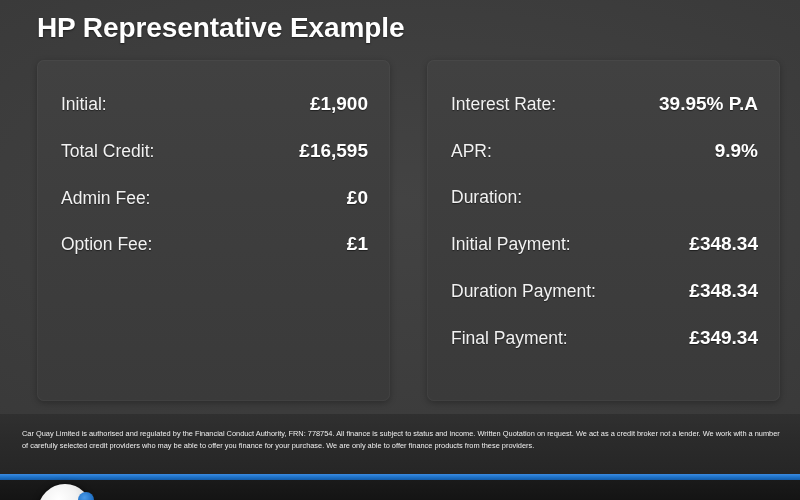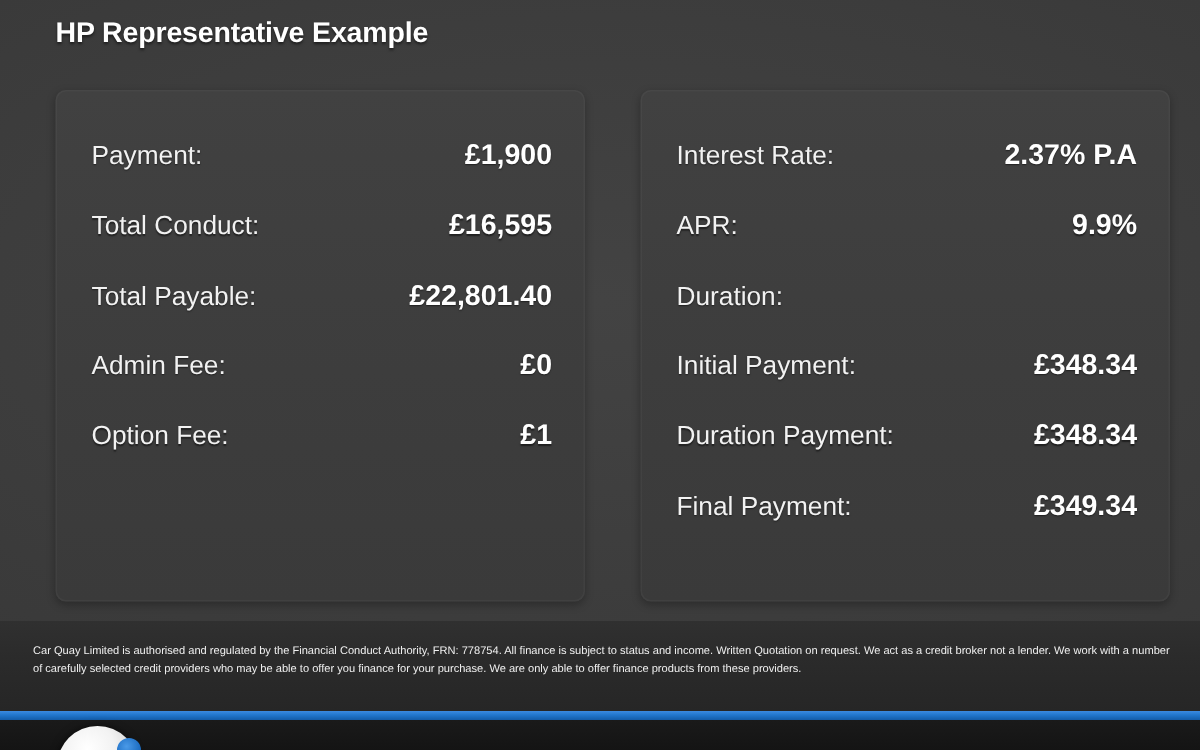--- a/index.html
+++ b/index.html
@@ -31,21 +31,21 @@
     position: absolute;
     left: 0; top: 414px;
     width: 800px; height: 60px;
     background: linear-gradient(to bottom, #303030 0%, #2b2b2b 40%, #262626 100%);
   }
 
   
   #title {
     position: absolute;
     left: 37px; top: 12px;
-    font-size: 19px;
+    font-size: 28px;
     font-weight: bold;
     color: #ffffff;
     letter-spacing: -0.1px;
     text-shadow: 0 1px 2px rgba(0,0,0,0.55);
   }
 
   
   .panel {
     position: absolute;
     top: 60px;
@@ -148,47 +148,43 @@
 
 <div id="stage">
 
   <div id="lower-band"></div>
 
   <div id="title">HP Representative Example</div>
 
   <div class="panel" id="panel-left">
     <div class="rows" id="rows-left">
         <div class="row">
-          <span class="row-label">Payment:</span>
+          <span class="row-label">Initial:</span>
           <span class="row-value">£1,900</span>
         </div>
         <div class="row">
-          <span class="row-label">Total Conduct:</span>
+          <span class="row-label">Total Credit:</span>
           <span class="row-value">£16,595</span>
-        </div>
-        <div class="row">
-          <span class="row-label">Total Payable:</span>
-          <span class="row-value">£22,801.40</span>
         </div>
         <div class="row">
           <span class="row-label">Admin Fee:</span>
           <span class="row-value">£0</span>
         </div>
         <div class="row">
           <span class="row-label">Option Fee:</span>
           <span class="row-value">£1</span>
         </div>
       </div>
   </div>
 
   <div class="panel" id="panel-right">
     <div class="rows" id="rows-right">
         <div class="row">
           <span class="row-label">Interest Rate:</span>
-          <span class="row-value">2.37% P.A</span>
+          <span class="row-value">39.95% P.A</span>
         </div>
         <div class="row">
           <span class="row-label">APR:</span>
           <span class="row-value">9.9%</span>
         </div>
         <div class="row">
           <span class="row-label">Duration:</span>
         </div>
         <div class="row">
           <span class="row-label">Initial Payment:</span>

